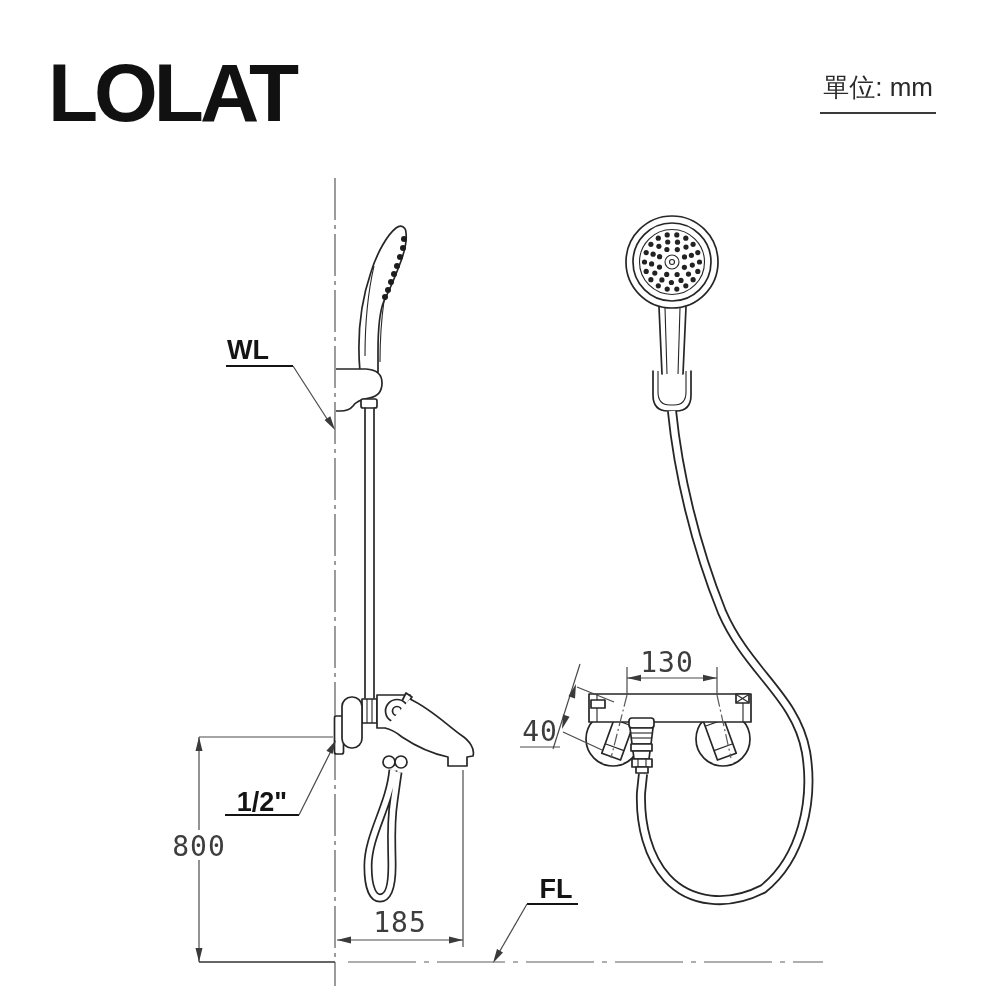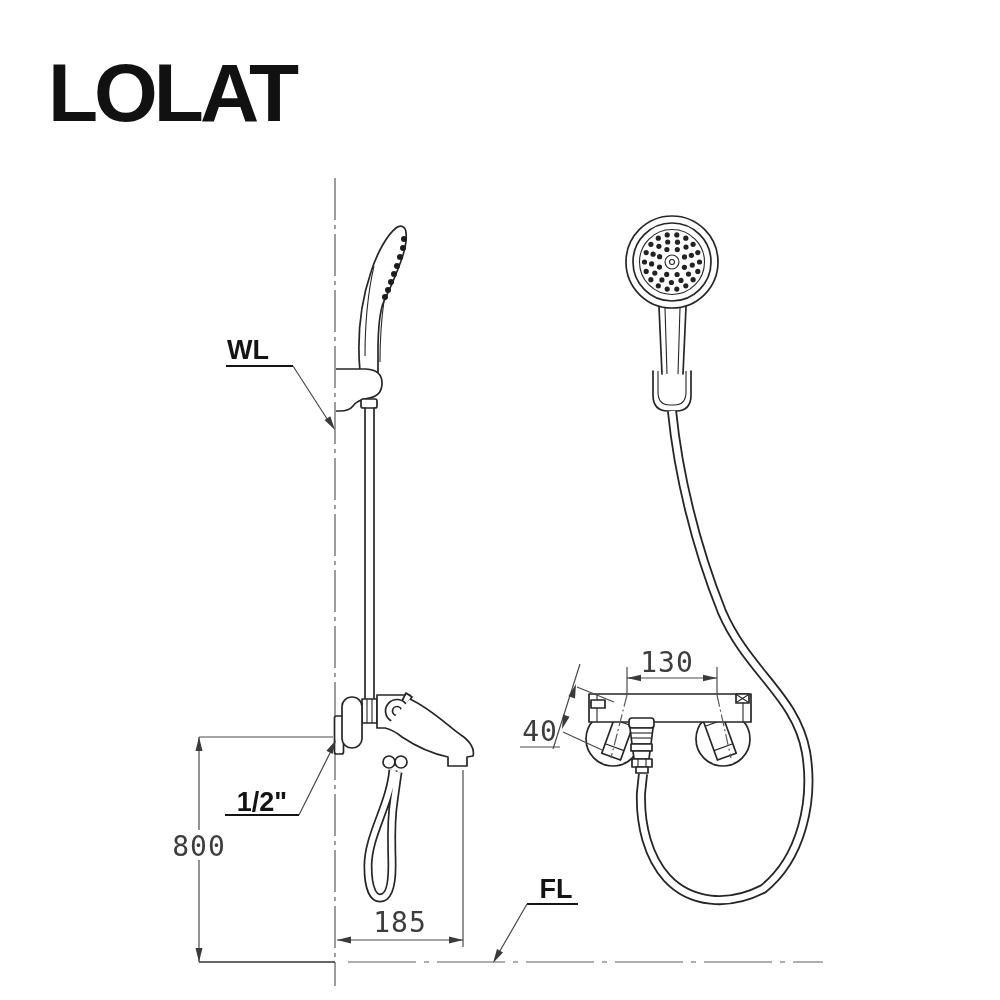--- a/index.html
+++ b/index.html
@@ -20,20 +20,21 @@
   .arr{fill:#3a3a3a;stroke:none;}
   .cl{stroke:#5a5a5a;stroke-width:1.2;fill:none;}
   .hoseOut{stroke:#262626;fill:none;stroke-linecap:butt;}
   .hoseIn{stroke:#ffffff;fill:none;stroke-linecap:butt;}
 </style>
 </head>
 <body>
 
 <div id="canvas">
   <div id="logo">LOLAT</div>
+  <div id="unit">單位: mm</div>
 
   <svg width="1000" height="1000" viewBox="0 0 1000 1000">
 
     <g>
       <line class="cl" x1="335" y1="178" x2="335" y2="986" stroke-dasharray="42 5 4 5"></line>
     </g>
     <g>
       <line x1="348" y1="962" x2="823" y2="962" stroke="#949494" stroke-width="1.4" fill="none" stroke-dasharray="68 8 5 8"></line>
     </g>
 

